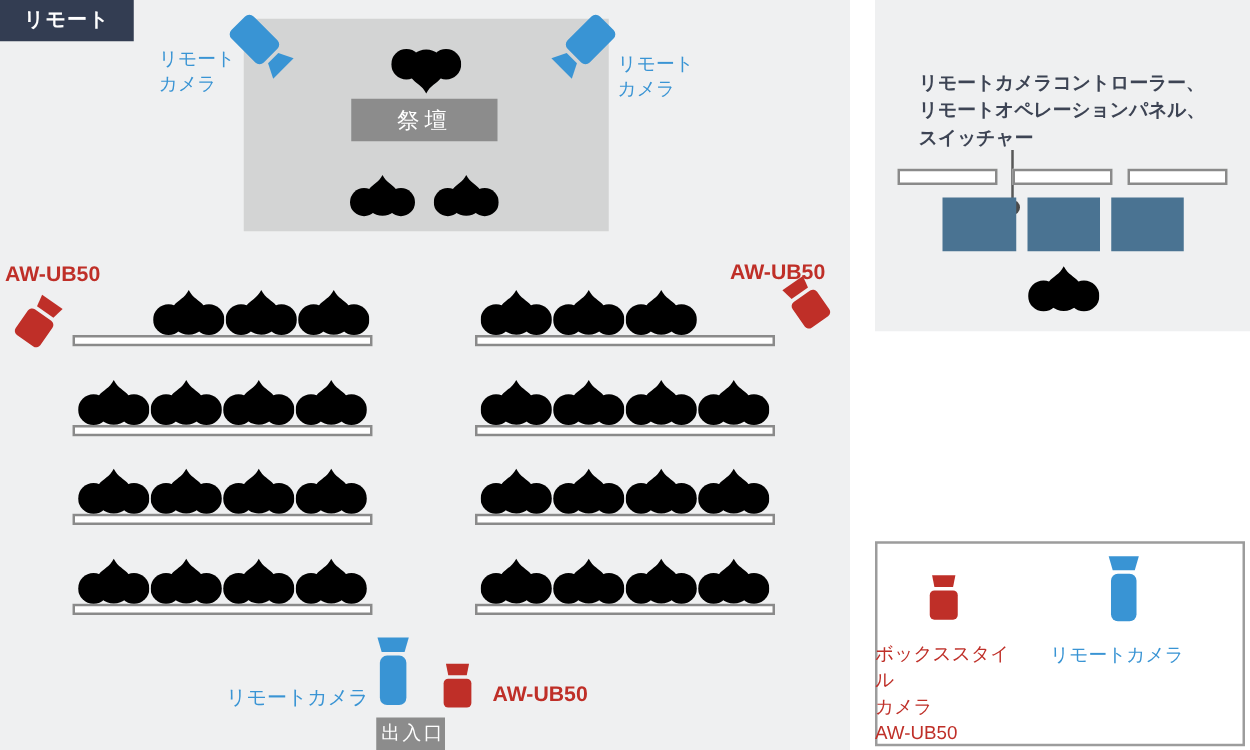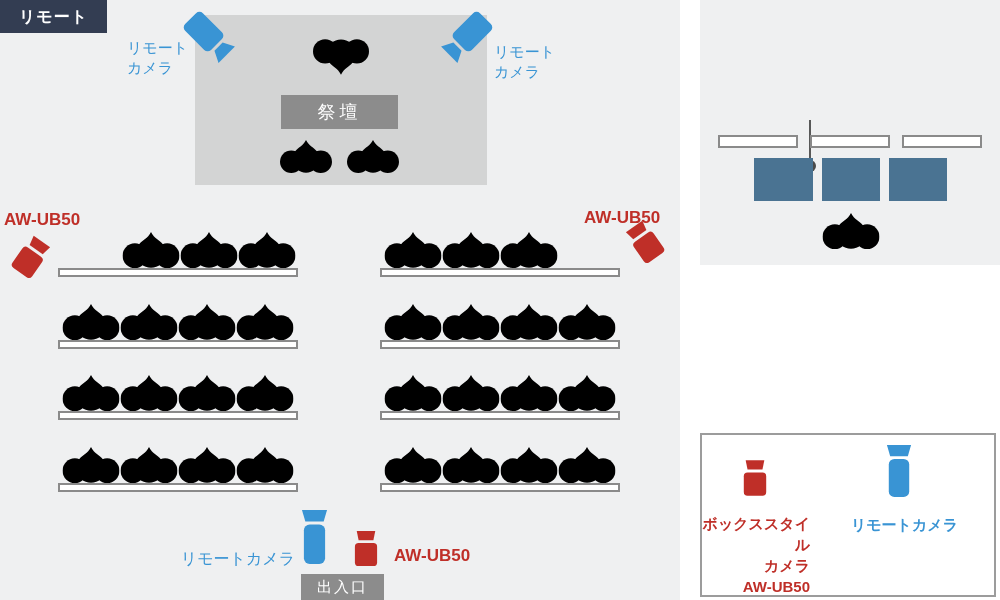--- a/index.html
+++ b/index.html
@@ -21,22 +21,22 @@
   #chapel-panel{left:0;top:0;width:680px;height:600px;}
   #sub-panel{left:700px;top:0;width:300px;height:265px;}
 
   .title-badge{position:absolute;background:var(--navy);color:#fff;font-size:16px;font-weight:bold;
     text-align:center;line-height:33px;height:33px;letter-spacing:1px;}
   #chapel-badge{left:0;top:0;width:107px;}
   #sub-badge{left:700px;top:0;width:105px;}
 
   #stage{position:absolute;left:195px;top:15px;width:292px;height:170px;background:var(--stage);}
   .gray-badge{position:absolute;background:var(--badge);color:#fff;text-align:center;}
-  #altar-badge{left:281px;top:79px;width:117px;height:34px;line-height:34px;font-size:18px;letter-spacing:4px;margin-top:16px;}
-  #entrance-badge{left:301px;top:574px;width:83px;height:26px;line-height:26px;font-size:15px;letter-spacing:2px;}
+  #altar-badge{left:281px;top:79px;width:117px;height:34px;line-height:34px;font-size:18px;letter-spacing:4px;}
+  #entrance-badge{left:301px;top:574px;width:55px;height:26px;line-height:26px;font-size:15px;letter-spacing:2px;text-align:right;}
 
   svg.person{position:absolute;overflow:visible;}
   .on-stage{--gap:#d3d4d4;}
   .flip180{transform:rotate(180deg);}
 
   svg.cam{position:absolute;overflow:visible;}
   .cam-blue{fill:var(--blue);}
   .cam-red{fill:var(--red);}
 
   .blue-label{position:absolute;color:var(--blue);font-size:15px;font-weight:normal;line-height:20px;}
@@ -45,21 +45,21 @@
   .bench{position:absolute;width:240px;height:9px;background:#fff;border:2px solid var(--bench-border);}
 
   #sub-note{position:absolute;left:735px;top:56px;width:258px;color:#3d4454;font-size:15px;
     font-weight:bold;line-height:22px;}
   #leader-line{position:absolute;left:809px;top:120px;width:2px;height:44px;background:#585858;}
   #leader-dot{position:absolute;left:804px;top:160px;width:12px;height:12px;border-radius:50%;background:#4a4a4a;}
   .monitor{position:absolute;top:135px;height:13px;width:80px;background:#fff;border:2px solid #8a8a8a;}
   .console{position:absolute;top:158px;height:43px;background:var(--console);}
 
   #legend-box{position:absolute;left:700px;top:433px;width:296px;height:164px;background:#fff;border:2px solid #9c9c9c;}
-  .legend-text{position:absolute;text-align:right;font-size:15px;font-weight:bold;line-height:21px;}
+  .legend-text{position:absolute;text-align:left;font-size:15px;font-weight:normal;line-height:21px;}
   #legend-red-text{left:700px;top:513px;width:110px;color:var(--red);}
   #legend-blue-text{left:840px;top:514px;width:118px;color:var(--blue);}
 </style>
 </head>
 <body>
 
 <svg width="0" height="0" style="position:absolute" aria-hidden="true">
   <defs>
     <symbol id="sym-person" viewBox="0 0 60 40">
       <circle class="shoulder" cx="13" cy="26" r="13"></circle>
@@ -126,20 +126,25 @@
   <svg class="cam cam-blue" viewBox="0 0 28 58" style="left:301px;top:507px;width:27px;height:60px;">
       <use href="#sym-remote-cam-top"></use>
     </svg>
   <svg class="cam cam-red" viewBox="0 0 30 40" style="left:352px;top:530px;width:28px;height:37px;">
       <use href="#sym-box-cam"></use>
     </svg>
   <div class="red-label" style="left:394px;top:546px;">AW-UB50</div>
   <div class="gray-badge" id="entrance-badge">出入口</div>
 
   <div class="panel" id="sub-panel"></div>
+  <div id="sub-note">
+    <div>リモートカメラコントローラー、</div>
+    <div>リモートオペレーションパネル、</div>
+    <div>スイッチャー</div>
+  </div>
   <div id="leader-line"></div>
   <div id="leader-dot"></div>
   <div class="monitor" style="left:718px;"></div>
   <div class="monitor" style="left:810px;"></div>
   <div class="monitor" style="left:902px;"></div>
   <div class="console" style="left:754px;width:59px;"></div>
   <div class="console" style="left:822px;width:58px;"></div>
   <div class="console" style="left:889px;width:58px;"></div>
   <svg class="person" viewBox="0 0 60 40" style="left:822px;top:212px;width:58px;height:38px;">
       <use href="#sym-person"></use>

